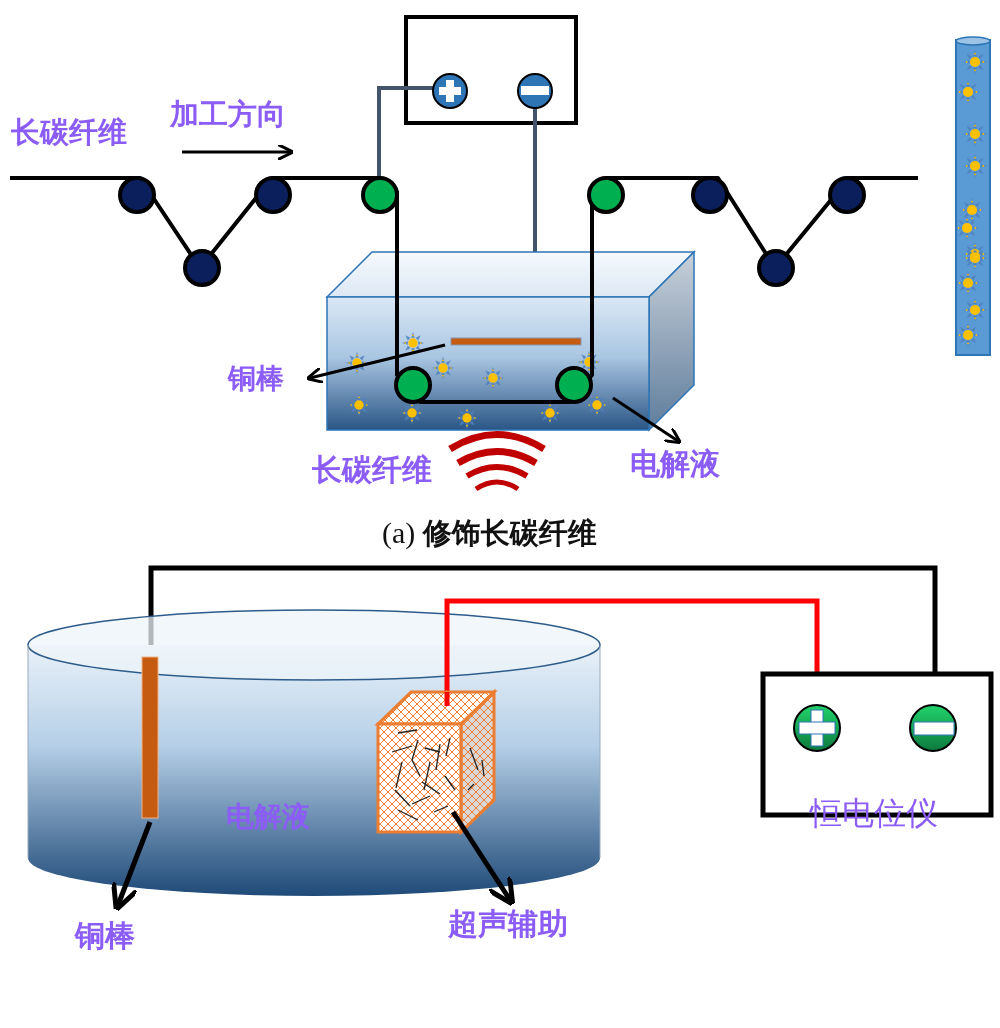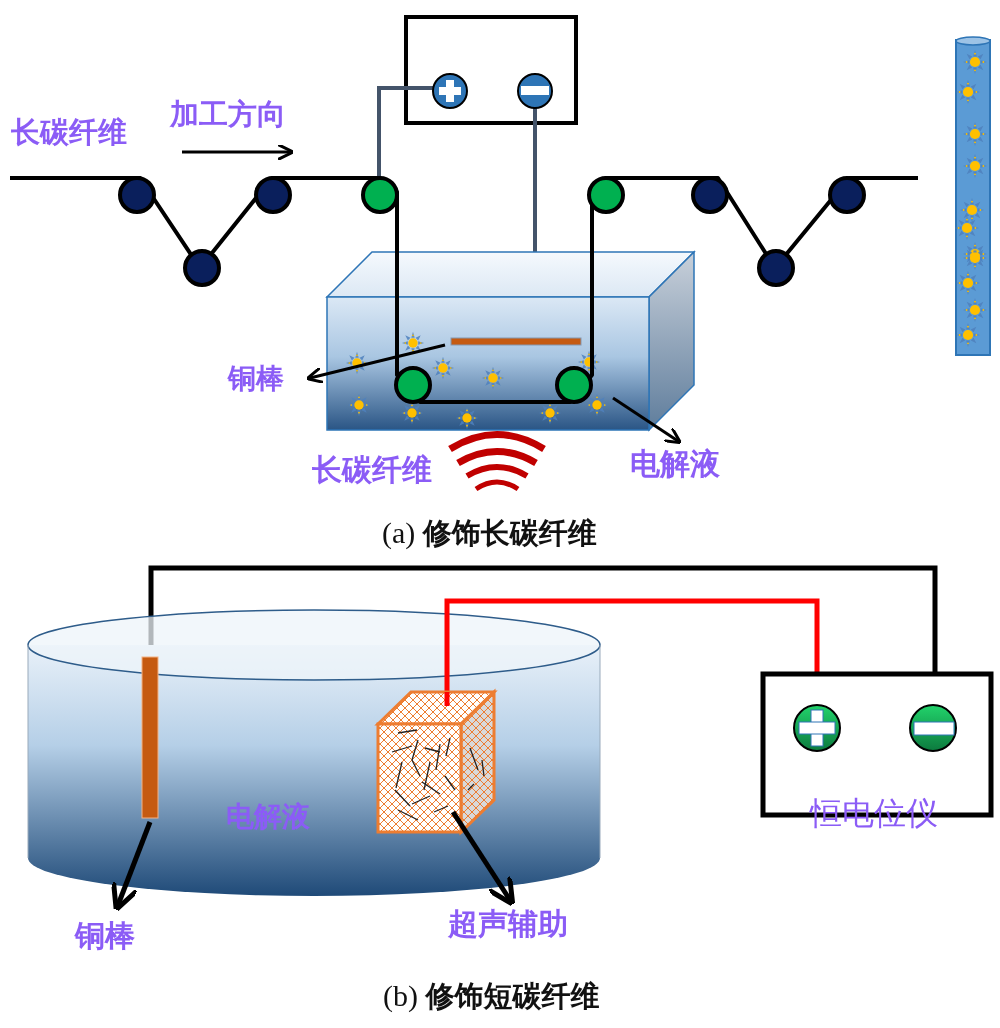--- a/index.html
+++ b/index.html
@@ -217,14 +217,13 @@
 <div class="lbl" style="left:170px;top:102px;font-size:29px;">加工方向</div>
 <div class="lbl" style="left:228px;top:367px;font-size:28px;">铜棒</div>
 <div class="lbl" style="left:312px;top:457px;font-size:30px;">长碳纤维</div>
 <div class="lbl" style="left:630px;top:451px;font-size:30px;">电解液</div>
 <div class="cap" style="left:382px;top:518px;"><span>(a)</span> <span class="zh">修饰长碳纤维</span></div>
 
 <div class="lbl" style="left:226px;top:805px;font-size:28px;">电解液</div>
 <div class="lbl" style="left:75px;top:923px;font-size:30px;">铜棒</div>
 <div class="lbl" style="left:448px;top:911px;font-size:30px;">超声辅助</div>
 <div class="lbl" style="left:810px;top:789px;font-size:32px;font-weight:normal;margin-top:11px;">恒电位仪</div>
-<div class="cap" style="left:383px;top:981px;"><span>(b)</span> <span class="zh">修饰短碳纤维</span></div>
 </div>
 
 </body></html>

